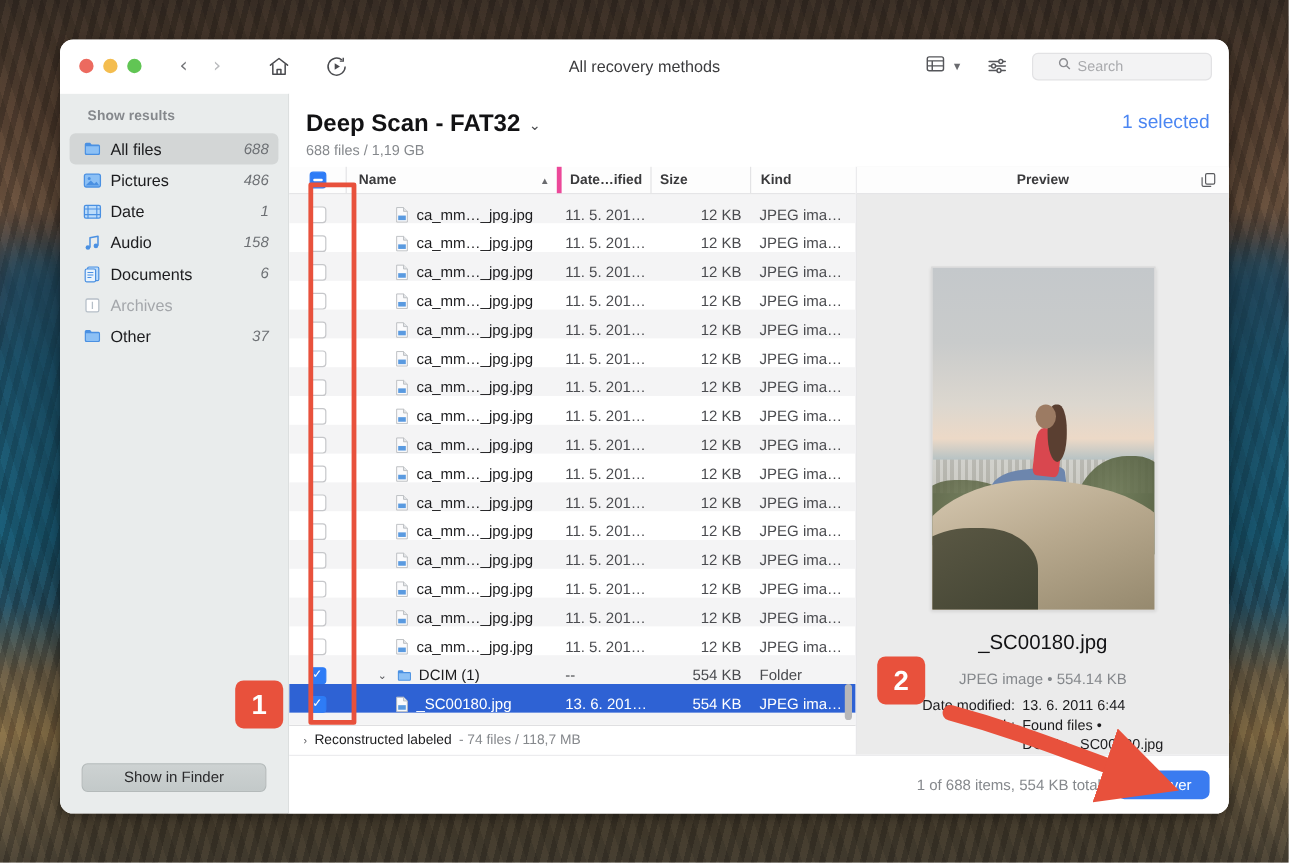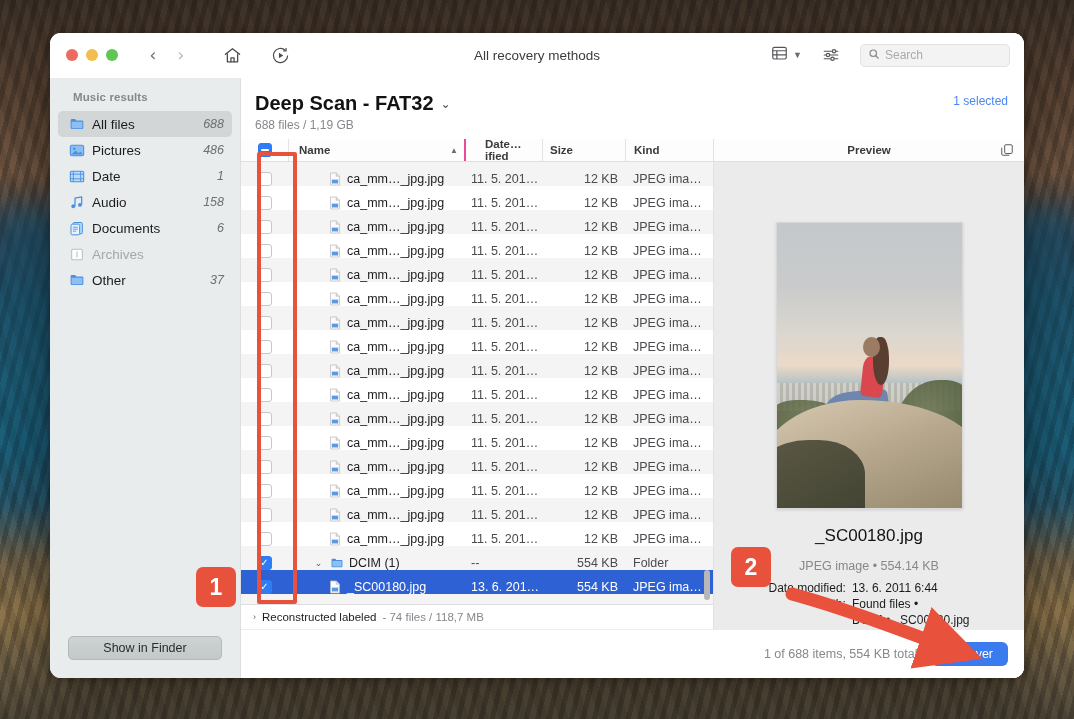--- a/index.html
+++ b/index.html
@@ -92,21 +92,21 @@
   }
   #view-mode-btn { display: flex; align-items: center; gap: 4px; color: #55565a; }
   .caret-dn { font-size: 9px; color: #6a6b6f; }
 
   #search-box {
     width: 150px; height: 23px;
     background: #f3f3f4;
     border: 1px solid #e2e2e4;
     border-radius: 5px;
     display: flex; align-items: center;
-    padding: 0 7px; gap: 5px;
+    padding: 0 20px; gap: 5px;
   }
   #search-input {
     border: none; outline: none; background: transparent;
     font-family: "Liberation Sans", sans-serif;
     font-size: 12px; color: #3c3c3e; width: 100%;
   }
   #search-input::placeholder { color: #a9aaad; }
 
   
   #body { flex: 1; display: flex; min-height: 0; }
@@ -156,38 +156,38 @@
     padding: 14px 16px 0 14px;
   }
   #scan-title-wrap { display: flex; flex-direction: column; }
   #scan-title {
     font-size: 20px; font-weight: bold; color: #121214;
     display: flex; align-items: center; gap: 7px;
   }
   #scan-title .caret { font-size: 12px; font-weight: normal; color: #4a4b4f; }
   #scan-sub { font-size: 12px; color: #85888c; margin-top: 3px; }
   #selected-count {
-    margin-left: auto; font-size: 12px; color: #4b86f2; padding-top: 2px;
+    margin-left: auto; font-size: 16px; color: #4b86f2; padding-top: 2px;
   }
 
   
   #content { flex: 1; display: flex; min-height: 0; }
 
   #filelist { width: 473px; flex: 0 0 473px; display: flex; flex-direction: column; min-height: 0; border-right: 1px solid #e2e2e4;}
 
   #col-head {
     height: 23px; flex: 0 0 23px;
     display: flex; align-items: center;
     background: #fdfdfd;
     border-bottom: 1px solid #dfdfe1;
     font-size: 11.5px; color: #3a3a3c; font-weight: bold;
   }
   .ck-col { width: 47px; flex: 0 0 47px; display: flex; align-items: center; justify-content: center; }
   .c-name { flex: 1; padding-left: 10px; display: flex; align-items: center; border-left: 1px solid #e3e3e5; height: 100%;}
-  .c-date { width: 78px; flex: 0 0 78px; padding-left: 19px; border-left: 2px solid #ec4899; display:flex; align-items:center; height:100%;}
+  .c-date { width: 78px; flex: 0 0 78px; padding-left: 7px; border-left: 4px solid #ec4899; display:flex; align-items:center; height:100%;}
   .c-size { width: 83px; flex: 0 0 83px; padding-left: 7px; border-left: 1px solid #e3e3e5; display:flex; align-items:center; height:100%;}
   .c-kind { flex: 0 0 88px; padding-left: 8px; border-left: 1px solid #e3e3e5; display:flex; align-items:center; height:100%;}
   .sort-arrow { margin-left: auto; margin-right: 6px; font-size: 8px; color: #6a6b6f; font-weight: normal; }
 
   #rows { flex: 1; overflow: hidden; position: relative; }
 
   .row {
     height: 24px;
     display: flex; align-items: flex-end;
     font-size: 12.5px; color: #1c1c1e;
@@ -409,21 +409,21 @@
             </svg>
           </span>
           <input id="search-input" type="text" placeholder="Search" style="">
         </div>
       </div>
     </div>
 
     <div id="body">
 
       <div id="sidebar">
-        <div id="sidebar-title">Music results</div>
+        <div id="sidebar-title">Show results</div>
 
         <div class="side-item active">
           <span class="side-ico">
             <svg width="16" height="14" viewBox="0 0 24 22">
                 <path d="M2 5a2 2 0 0 1 2-2h5l2 2.4h9a2 2 0 0 1 2 2v9.6a2 2 0 0 1-2 2H4a2 2 0 0 1-2-2z" fill="#4a90e2"></path>
                 <path d="M3.5 7.5h17v8.6a1.4 1.4 0 0 1-1.4 1.4H4.9a1.4 1.4 0 0 1-1.4-1.4z" fill="#8cc0f5"></path>
               </svg>
           </span>
           <span class="side-label">All files</span>
           <span class="side-count">688</span>

